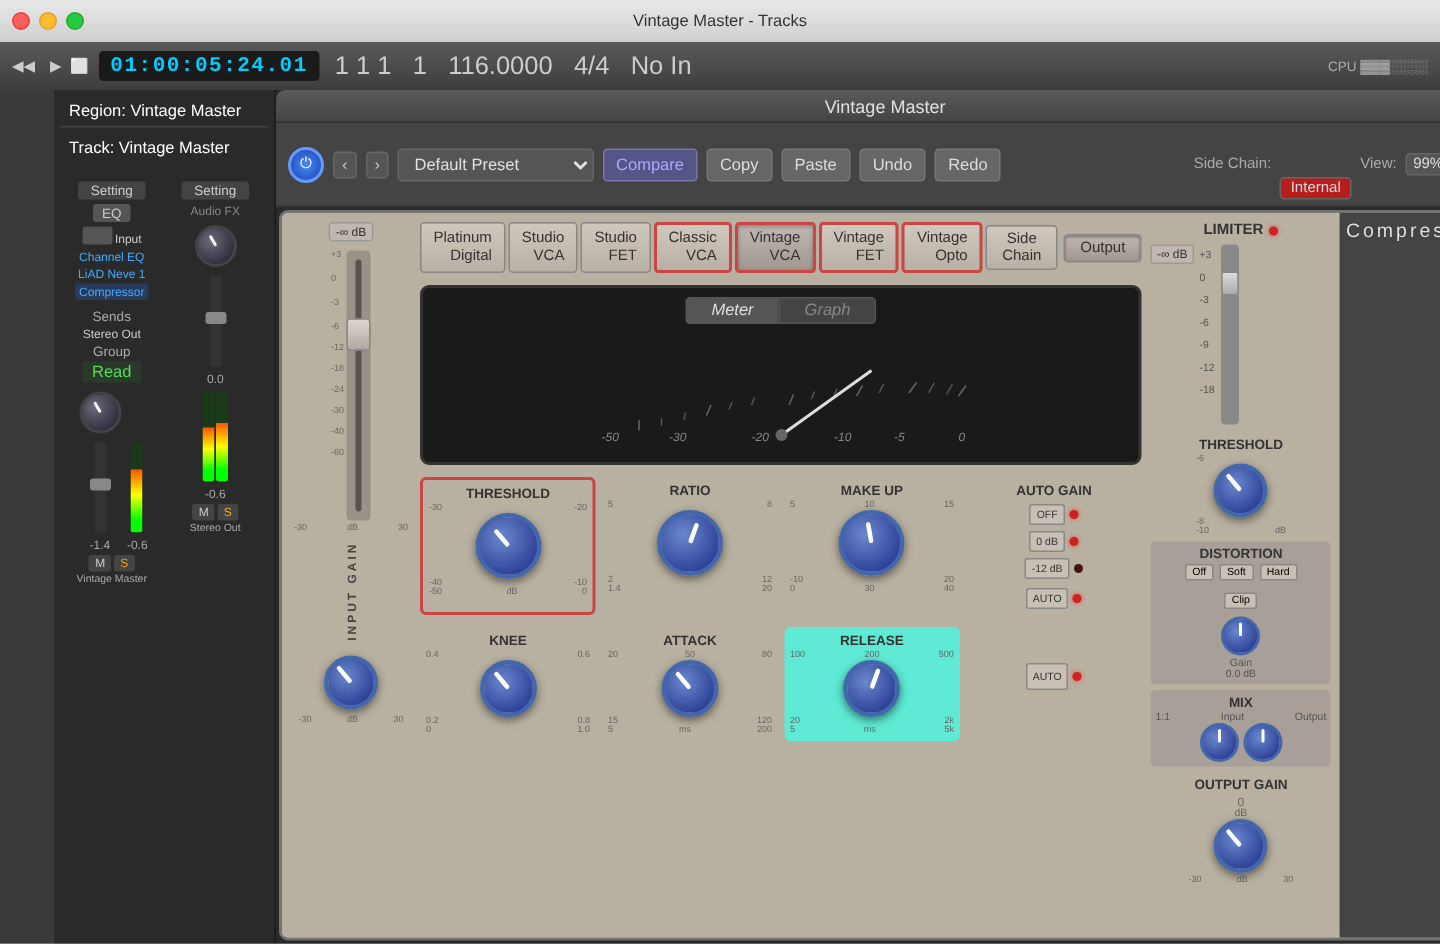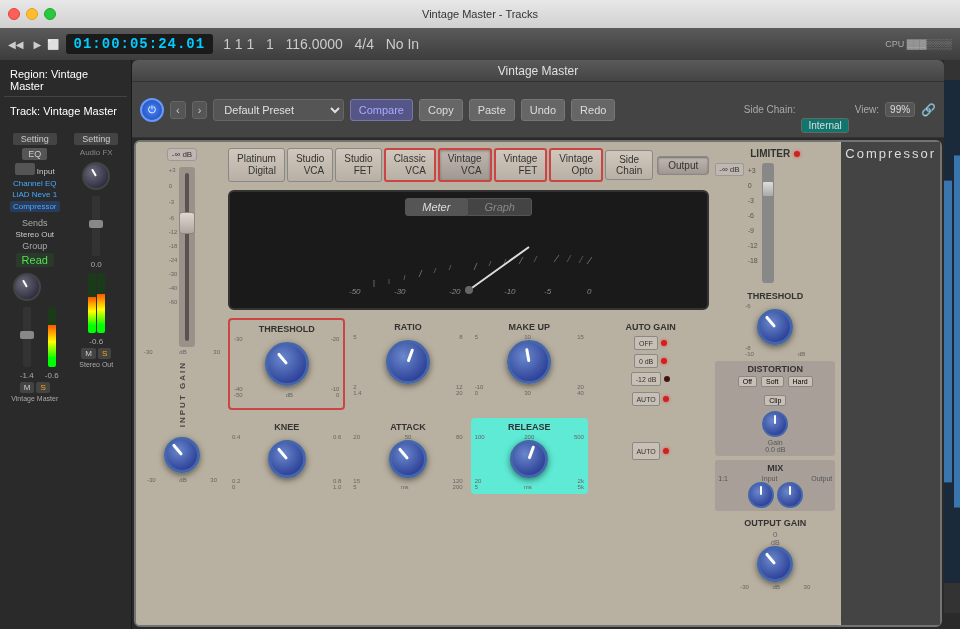--- a/index.html
+++ b/index.html
@@ -57,37 +57,38 @@
       color: #00ccff;
       font-family: 'Courier New', monospace;
       font-size: 14px;
       font-weight: bold;
       padding: 2px 8px;
       border-radius: 3px;
       letter-spacing: 1px;
     }
     .transport-info {
       color: #ccc;
-      font-size: 14px;
+      font-size: 17px;
       margin-left: 4px;
     }
 
     
     .main-layout {
       display: flex;
       height: calc(629px - 60px);
     }
 
     
     .left-sidebar {
-      width: 132px;
+      width: 148px;
       background: #2a2a2a;
       border-right: 1px solid #1a1a1a;
       padding: 4px;
       flex-shrink: 0;
+      margin-left: 36px;
     }
     .sidebar-region {
       font-size: 11px;
       color: #ccc;
       padding: 4px 6px;
       border-bottom: 1px solid #444;
       margin-bottom: 4px;
     }
     .sidebar-region span { color: #fff; font-weight: 500; }
     .sidebar-track {
@@ -316,21 +317,21 @@
       color: #aaf;
     }
     .toolbar-spacer { flex: 1; }
     .side-chain-label {
       font-size: 10px;
       color: #aaa;
     }
     .side-chain-val {
       font-size: 10px;
       color: #ddd;
-      background: #0f766e;
+      background: #b91c1c;
       border: 1px solid #666;
       border-radius: 3px;
       padding: 1px 6px;
       margin-top: 32px;
     }
     .view-label {
       font-size: 10px;
       color: #aaa;
     }
     .view-val {

